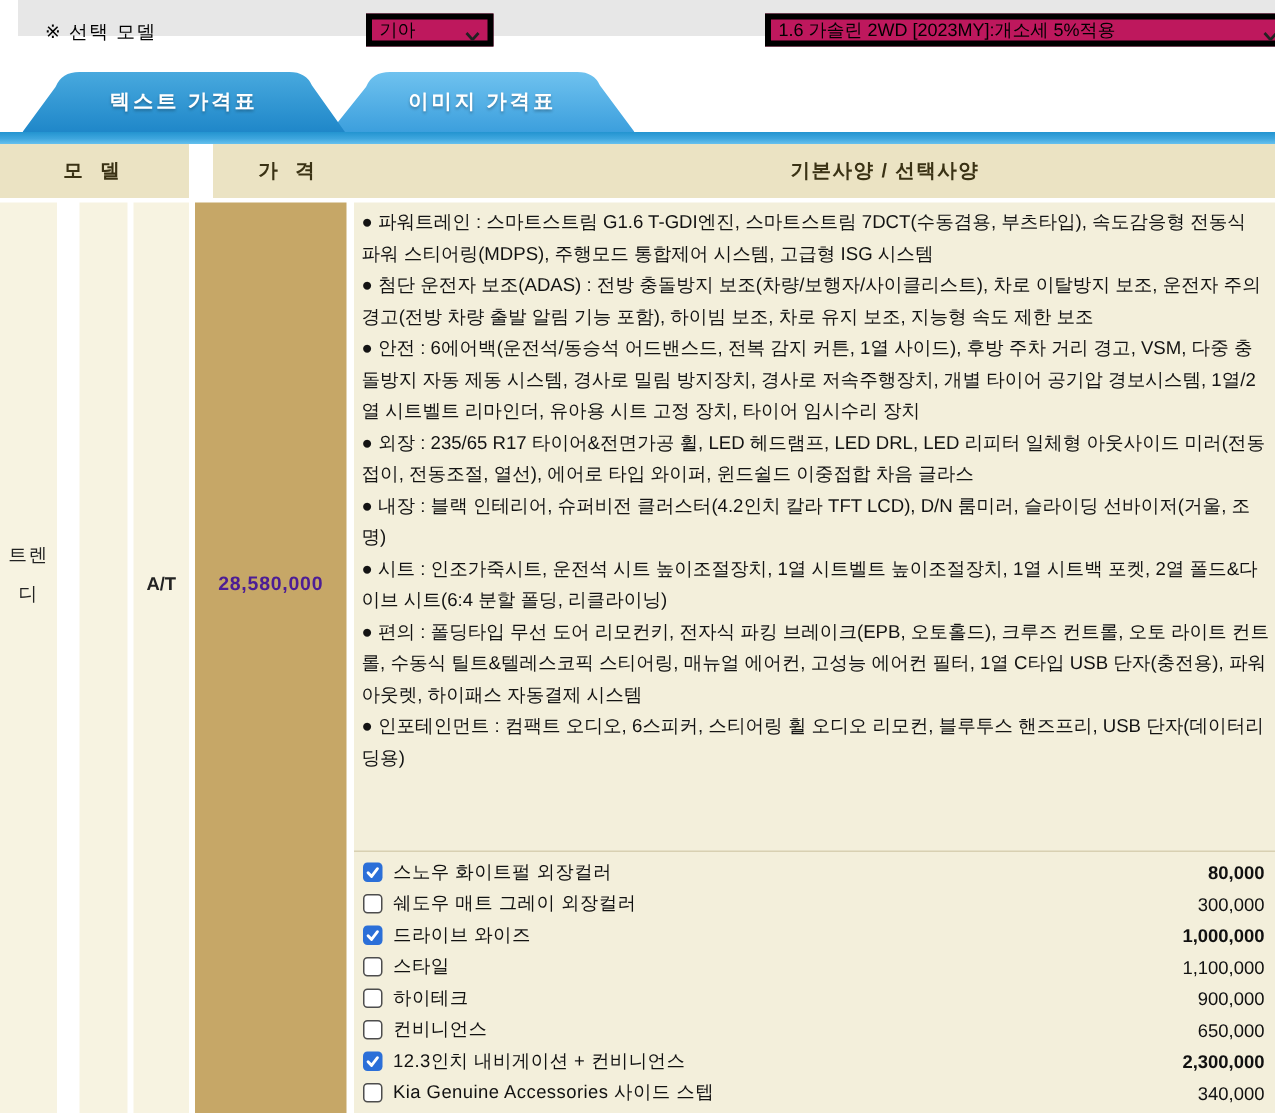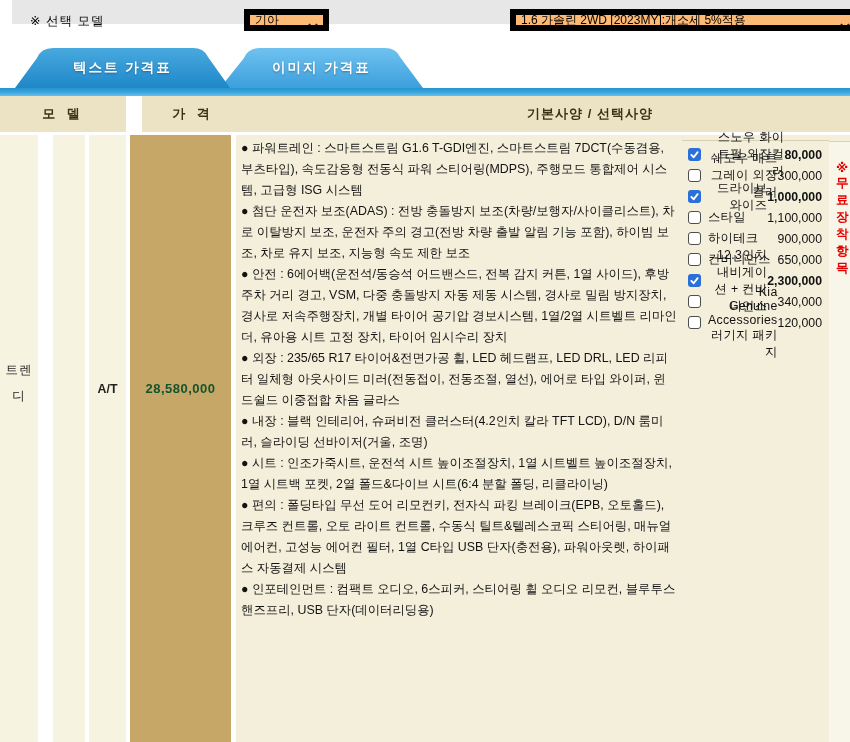--- a/index.html
+++ b/index.html
@@ -5,21 +5,21 @@
   html,body{margin:0;padding:0;}
   body{
     width:850px;height:742px;position:relative;overflow:hidden;background:#fff;
     font-family:"Liberation Sans","DejaVu Sans",sans-serif;
     -webkit-font-smoothing:none;
   }
   
   .topbar{position:absolute;left:12px;top:0;width:850px;height:24px;background:#e7e7e7;}
   .topbar-label{position:absolute;left:18px;top:13px;font-size:12.5px;color:#000;letter-spacing:1px;}
   .select{
-    position:absolute;top:9px;height:22px;background:#fdba74;border:6px solid #000000;
+    position:absolute;top:9px;height:22px;background:#be185d;border:4px solid #000000;
     box-sizing:border-box;display:flex;align-items:center;
     padding:0 20px 0 5px;font-size:12px;color:#000;white-space:nowrap;overflow:hidden;cursor:default;
   }
   .select .chev{position:absolute;right:5px;top:8px;line-height:0;}
   #sel-brand{left:232px;width:85px;}
   #sel-model{left:327px;width:163px;}
   #sel-trim{left:498px;width:351px;}
   
   .tab{position:absolute;top:48px;height:40px;cursor:pointer;}
   #tab-text{left:15px;width:215px;z-index:3;}
@@ -37,27 +37,27 @@
   .hdr{position:absolute;top:0;height:36px;background:#ebe3c3;display:flex;align-items:center;justify-content:center;
     font-weight:bold;font-size:13px;color:#3a3214;}
   #hdr-model{left:0;width:126px;letter-spacing:4px;}
   #hdr-price{left:142px;width:102px;letter-spacing:4px;}
   #hdr-spec{left:236px;width:614px;letter-spacing:1px;padding-left:47px;}
   .bodycell{position:absolute;top:39px;height:607px;background:#f7f3e1;}
   #cell-trim{left:0;width:38px;}
   #cell-empty{left:53px;width:32px;}
   #cell-trans{left:89px;width:37px;}
   #cell-price{left:130px;width:101px;background:#c6a767;}
-  #cell-spec{left:236px;width:614px;background:#f3efdb;display:flex;flex-direction:row;box-sizing:border-box;}
+  #cell-spec{left:236px;width:614px;background:#f3efdb;display:flex;flex-direction:column;box-sizing:border-box;gap:46px;}
   .trim-name{position:absolute;top:222px;left:0;width:100%;text-align:center;
     font-size:12.5px;line-height:26px;color:#222;letter-spacing:1px;}
   .trim-name .wrapbox{width:30px;margin:0 auto;}
   .trans-val{position:absolute;top:247px;left:0;width:100%;text-align:center;font-size:12.3px;color:#222;font-weight:bold;}
   .price-val{position:absolute;top:246px;left:0;width:100%;text-align:center;
-    font-weight:bold;font-size:13px;color:#14532d;letter-spacing:0.5px;}
+    font-weight:bold;font-size:13px;color:#4c1d95;letter-spacing:0.5px;}
   
   .spec-block{padding:3px 4px 0 5px;}
   .spec-block p{margin:0;font-size:12.4px;line-height:21px;color:#131313;}
   
   .options-block{margin-top:5px;border-top:1px solid #d8d0b2;padding:3px 5px 0 5px;}
   .opt{display:flex;align-items:center;height:21px;text-align:right;}
   .cb{width:13px;height:13px;border-radius:3px;margin:0 7px 0 1px;box-sizing:border-box;
     border:1.5px solid #4d4d4d;background:#fff;display:flex;align-items:center;justify-content:center;flex:0 0 13px;cursor:pointer;}
   .cb svg{display:none;}
   .opt.checked .cb{border:none;background:#2b6fd8;}
@@ -191,20 +191,21 @@
         <span class="cb">
             <svg width="11" height="11" viewBox="0 0 14 14">
               <polyline points="3,7.5 6,10.5 11,4" fill="none" stroke="#fff" stroke-width="2.4" stroke-linecap="round" stroke-linejoin="round"></polyline>
             </svg>
           </span>
         <span class="opt-label">12.3인치 내비게이션 + 컨비니언스</span>
         <span class="opt-price">2,300,000</span>
       </div>
       <div class="opt">
         <span class="cb"></span>
+        <span class="opt-label">Kia Genuine Accessories 사이드 스텝</span>
         <span class="opt-price">340,000</span>
       </div>
       <div class="opt">
         <span class="cb"></span>
         <span class="opt-label">Kia Genuine Accessories 러기지 패키지</span>
         <span class="opt-price">120,000</span>
       </div>
     </div>
 
     <div class="free-section">

